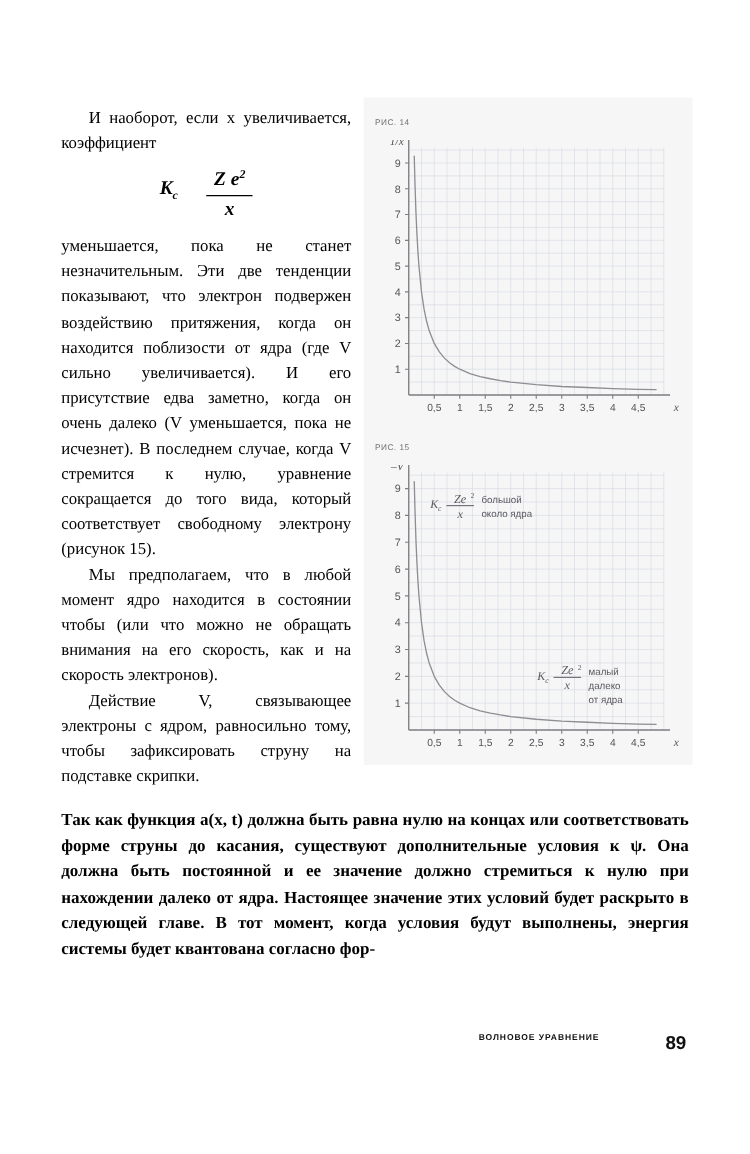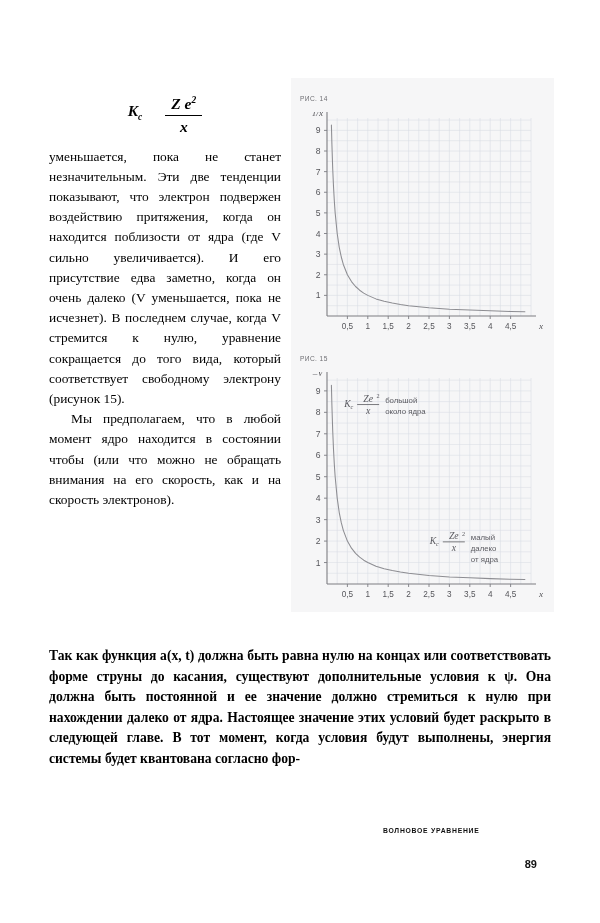--- a/index.html
+++ b/index.html
@@ -134,39 +134,40 @@
     letter-spacing: 0.75px;
     color: #111;
   }
   .footer .running-head {
     position: absolute;
     left: 0; top: 0;
     white-space: nowrap;
   }
   .footer .page-number {
     position: absolute;
-    right: 16px; top: -1px;
-    font-size: 11px;
+    right: 4px; top: -1px;
+    font-size: 15px;
     letter-spacing: 0;
-    margin-top: 32px;
   }
 </style>
 </head>
 <body>
 
 <div class="page">
 
   <div class="left-col">
+    <p class="indent">И наоборот, если x увеличивается, коэффициент</p>
 
     <div class="formula">
       <span class="kc">K<sub>c</sub></span><span class="frac"><span class="num">Z e<sup>2</sup></span><span class="den">x</span></span>
     </div>
 
     <p>уменьшается, пока не станет незначительным. Эти две тенденции показывают, что электрон подвержен воздействию притяжения, когда он находится поблизости от ядра (где V сильно увеличивается). И его присутствие едва заметно, когда он очень далеко (V уменьшается, пока не исчезнет). В последнем случае, когда V стремится к нулю, уравнение сокращается до того вида, который соответствует свободному электрону (рисунок 15).</p>
     <p class="indent">Мы предполагаем, что в любой момент ядро находится в состоянии чтобы (или что можно не обращать внимания на его скорость, как и на скорость электронов).</p>
+    <p class="indent">Действие V, связывающее электроны с ядром, равносильно тому, чтобы зафиксировать струну на подставке скрипки.</p>
   </div>
 
   <div class="fig-panel">
 
     <div class="fig-block fig-14">
       <div class="fig-caption">РИС. 14</div>
       <div class="chart-wrap">
         <svg class="chart-svg" viewBox="0 0 242 224" preserveAspectRatio="none">
           <g id="fig14-grid">
               <line x1="34.2" y1="6" x2="34.2" y2="204" stroke="#d8dce4" stroke-width="0.55"></line>

